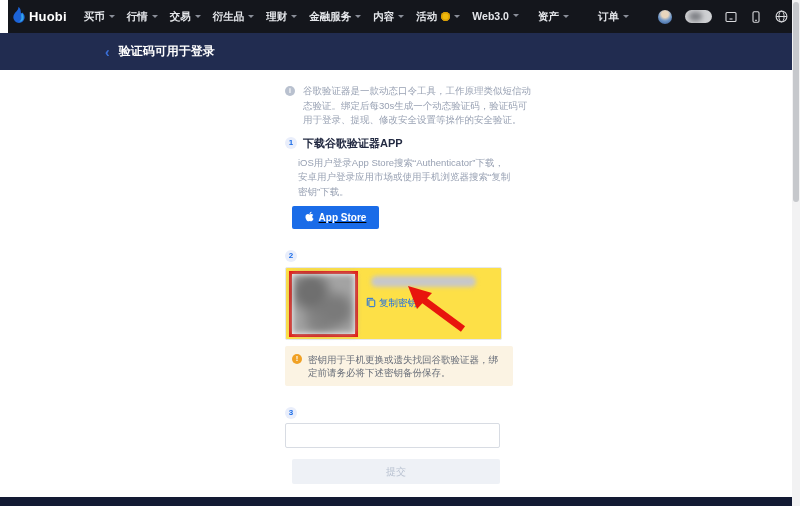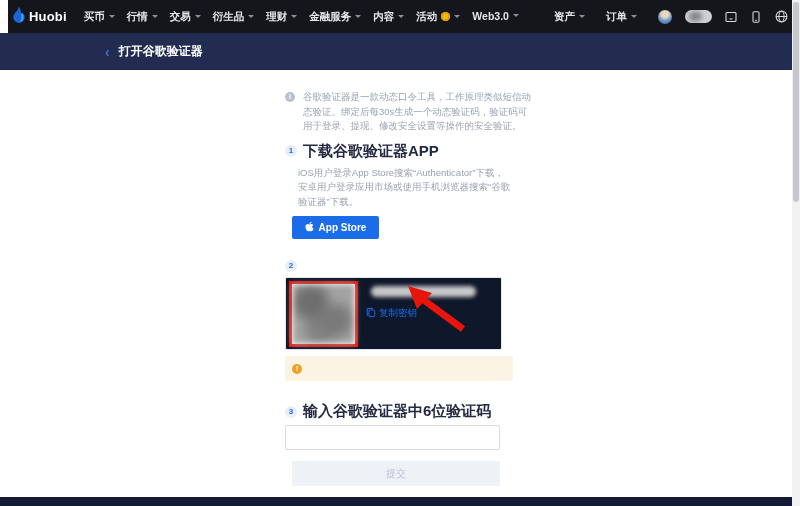--- a/index.html
+++ b/index.html
@@ -27,40 +27,40 @@
   .icon-btn { display:flex; align-items:center; justify-content:center; cursor:pointer; }
 
   
   .subheader { position:absolute; left:0; top:33px; width:800px; height:37px; background:#212c50;
                display:flex; align-items:center; }
   .back { color:#3a6fd8; font-size:14px; font-weight:700; margin-left:105px; cursor:pointer; line-height:1; }
   .sub-title { color:#fff; font-size:12px; font-weight:600; margin-left:9px; }
 
   
   .content { position:absolute; left:285px; top:84px; width:232px; }
-  .intro { display:flex; margin-top:6px; width:246px; }
+  .intro { display:flex; margin-top:0; width:246px; }
   .info-ic { flex:0 0 10px; width:10px; height:10px; border-radius:50%; background:#b9c1cf; color:#fff;
              font-size:7px; font-weight:700; text-align:center; line-height:10px; margin-top:2px; }
   .intro-text { color:#98a1b3; font-size:9.5px; line-height:14.5px; margin-left:8px; }
 
   .step-head { display:flex; align-items:center; }
   .badge { width:12px; height:12px; border-radius:50%; background:#e9eefb; color:#1a6ce8;
            font-size:8px; font-weight:700; text-align:center; line-height:12px; flex:0 0 12px; }
-  .step-title { color:#232a42; font-size:15px; font-weight:700; margin-left:6px; }
+  .step-title { color:#232a42; font-size:11px; font-weight:700; margin-left:6px; }
   .step-desc { color:#98a1b3; font-size:9.5px; line-height:14.5px; margin:5px 0 0 13px; width:214px; }
 
   .s1-head { margin-top:8px; }
-  .btn-row { display:flex; margin:7px 0 0 7px; gap:41px; }
+  .btn-row { display:flex; margin:7px 0 0 7px; gap:41px;text-decoration:underline; }
   .store-btn { width:87px; height:23px; background:#1a6ce8; color:#fff; border:none; border-radius:2px;
                font-size:10px; font-weight:600; display:flex; align-items:center; justify-content:center;
                gap:5px; cursor:pointer; font-family:inherit; }
 
   .s2-head { margin-top:21px; }
   .key-box { position:relative; margin-top:5px; width:217px; height:73px;
-             border:1px solid #e4e7ee; border-radius:2px; background:#0f172a; }
+             border:1px solid #e4e7ee; border-radius:2px; background:#fde047; }
   .qr-wrap { position:absolute; left:3px; top:3px; width:69px; height:66px;
              border:3px solid #e8150d; background:#fff; }
   .qr-blur { width:100%; height:100%;
              background:
                radial-gradient(circle at 30% 30%, #6f6f6f 0 18%, transparent 40%),
                radial-gradient(circle at 70% 60%, #7a7a7a 0 16%, transparent 40%),
                radial-gradient(circle at 45% 75%, #828282 0 14%, transparent 38%),
                #a3a3a3;
              filter:blur(3px); }
   .key-blur { position:absolute; left:85px; top:8px; width:105px; height:11px; border-radius:6px;
@@ -141,21 +141,21 @@
           <span>Web3.0</span>
           <span class="caret"></span>
         </div>
     </nav>
 
     <div class="nav-right">
       <div class="nav-item" style="margin:0">
           <span>资产</span>
           <span class="caret"></span>
         </div>
-      <div class="nav-item" style="margin:8px">
+      <div class="nav-item" style="margin:16px">
           <span>订单</span>
           <span class="caret"></span>
         </div>
       <div class="avatar"></div>
       <div class="blur-pill"></div>
       <div class="icon-btn">
         <svg width="12" height="12" viewBox="0 0 12 12">
             <rect x="1" y="1.5" width="10" height="9" rx="1" fill="none" stroke="#d8d9dc" stroke-width="1.1"></rect>
             <line x1="4.5" y1="8" x2="7.5" y2="8" stroke="#d8d9dc" stroke-width="1.1"></line>
           </svg>
@@ -171,35 +171,35 @@
             <circle cx="6.5" cy="6.5" r="5.4" fill="none" stroke="#d8d9dc" stroke-width="1.1"></circle>
             <line x1="1.2" y1="6.5" x2="11.8" y2="6.5" stroke="#d8d9dc" stroke-width="1"></line>
             <ellipse cx="6.5" cy="6.5" rx="2.6" ry="5.4" fill="none" stroke="#d8d9dc" stroke-width="1"></ellipse>
           </svg>
       </div>
     </div>
   </header>
 
   <div class="subheader">
     <span class="back">‹</span>
-    <span class="sub-title">打开谷歌验证器</span>
+    <span class="sub-title">验证码可用于登录</span>
   </div>
 
   <main class="content">
 
     <div class="intro">
       <span class="info-ic">i</span>
       <p class="intro-text">谷歌验证器是一款动态口令工具，工作原理类似短信动态验证。绑定后每30s生成一个动态验证码，验证码可用于登录、提现、修改安全设置等操作的安全验证。</p>
     </div>
 
     <div class="step-head s1-head">
       <span class="badge">1</span>
       <span class="step-title">下载谷歌验证器APP</span>
     </div>
-    <p class="step-desc">iOS用户登录App Store搜索“Authenticator”下载，安卓用户登录应用市场或使用手机浏览器搜索“谷歌验证器”下载。</p>
+    <p class="step-desc">iOS用户登录App Store搜索“Authenticator”下载，安卓用户登录应用市场或使用手机浏览器搜索“复制密钥”下载。</p>
     <div class="btn-row">
       <button class="store-btn">
         <span>
           <svg width="9" height="11" viewBox="0 0 384 512">
               <path fill="#fff" d="M318.7 268.7c-.2-36.7 16.4-64.4 50-84.8-18.8-26.9-47.2-41.7-84.7-44.6-35.5-2.8-74.3 20.7-88.5 20.7-15 0-49.4-19.7-76.4-19.7C63.3 141.2 4 184.8 4 273.5q0 39.3 14.4 81.2c12.8 36.7 59 126.7 107.2 125.2 25.2-.6 43-17.9 75.8-17.9 31.8 0 48.3 17.9 76.4 17.9 48.6-.7 90.4-82.5 102.6-119.3-65.2-30.7-61.7-90-61.7-91.9zm-56.6-164.2c27.3-32.4 24.8-61.9 24-72.5-24.1 1.4-52 16.4-67.9 34.9-17.5 19.8-27.8 44.3-25.6 71.9 26.1 2 49.9-11.4 69.5-34.3z"></path>
             </svg>
         </span>
         <span>App Store</span>
       </button>
     </div>
@@ -219,25 +219,25 @@
               <rect x="3.5" y="3.5" width="7" height="8" rx="1" fill="none" stroke="#1a6ce8" stroke-width="1.2"></rect>
               <path d="M8.5 1.5h-7v9" fill="none" stroke="#1a6ce8" stroke-width="1.2"></path>
             </svg>
         </span>
         <span>复制密钥</span>
       </div>
     </div>
 
     <div class="warn-box">
       <span class="warn-ic">!</span>
+      <p class="warn-text">密钥用于手机更换或遗失找回谷歌验证器，绑定前请务必将下述密钥备份保存。</p>
     </div>
 
     <div class="step-head s3-head">
       <span class="badge">3</span>
-      <span class="step-title">输入谷歌验证器中6位验证码</span>
     </div>
     <input class="code-input" type="text" value="" style="">
     <button class="submit-btn" disabled="">提交</button>
 
   </main>
 
   <svg class="arrow-annot" viewBox="0 0 68 50">
     <line x1="58" y1="45" x2="16" y2="14" stroke="#e8150d" stroke-width="7"></line>
     <polygon points="3,2 27,9 12,25" fill="#e8150d"></polygon>
   </svg>

